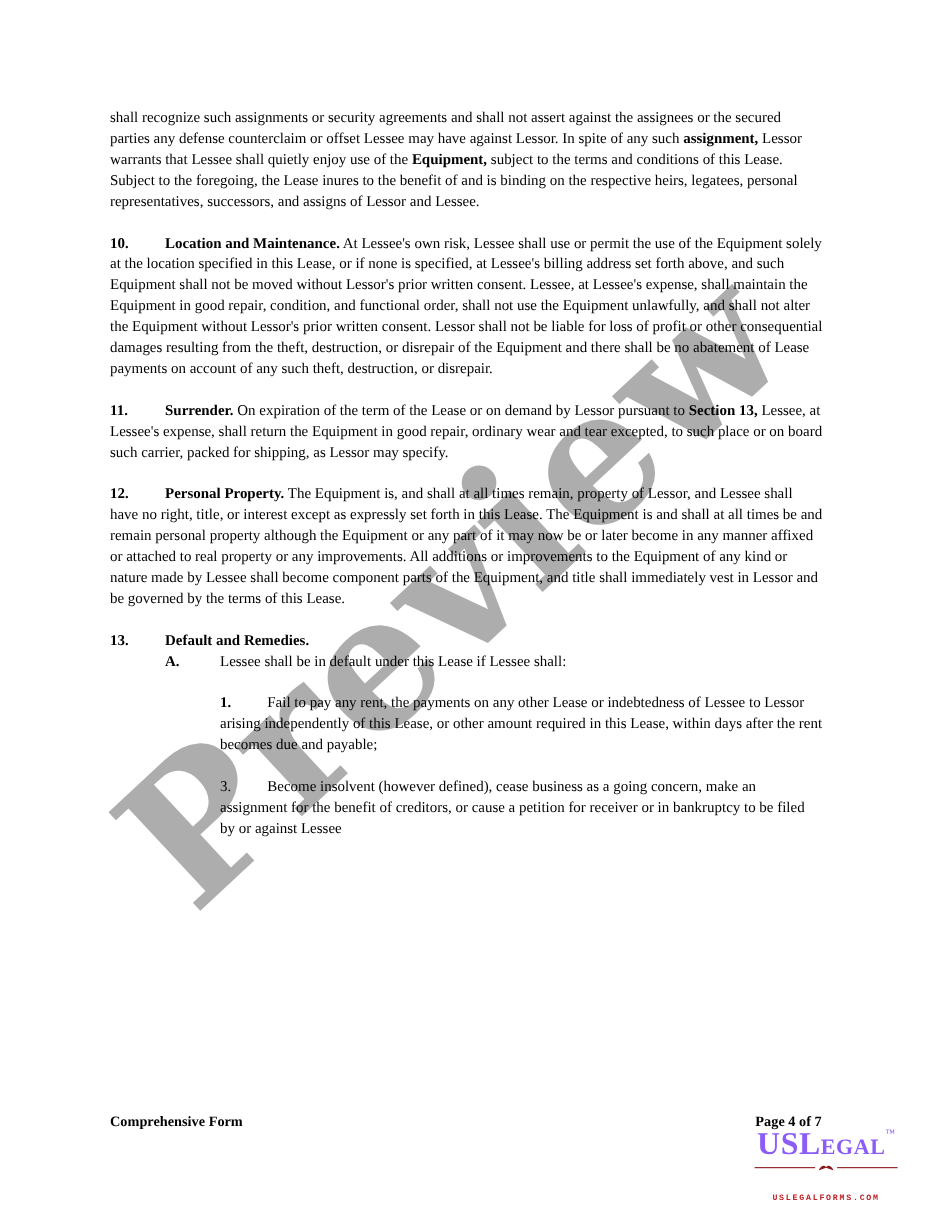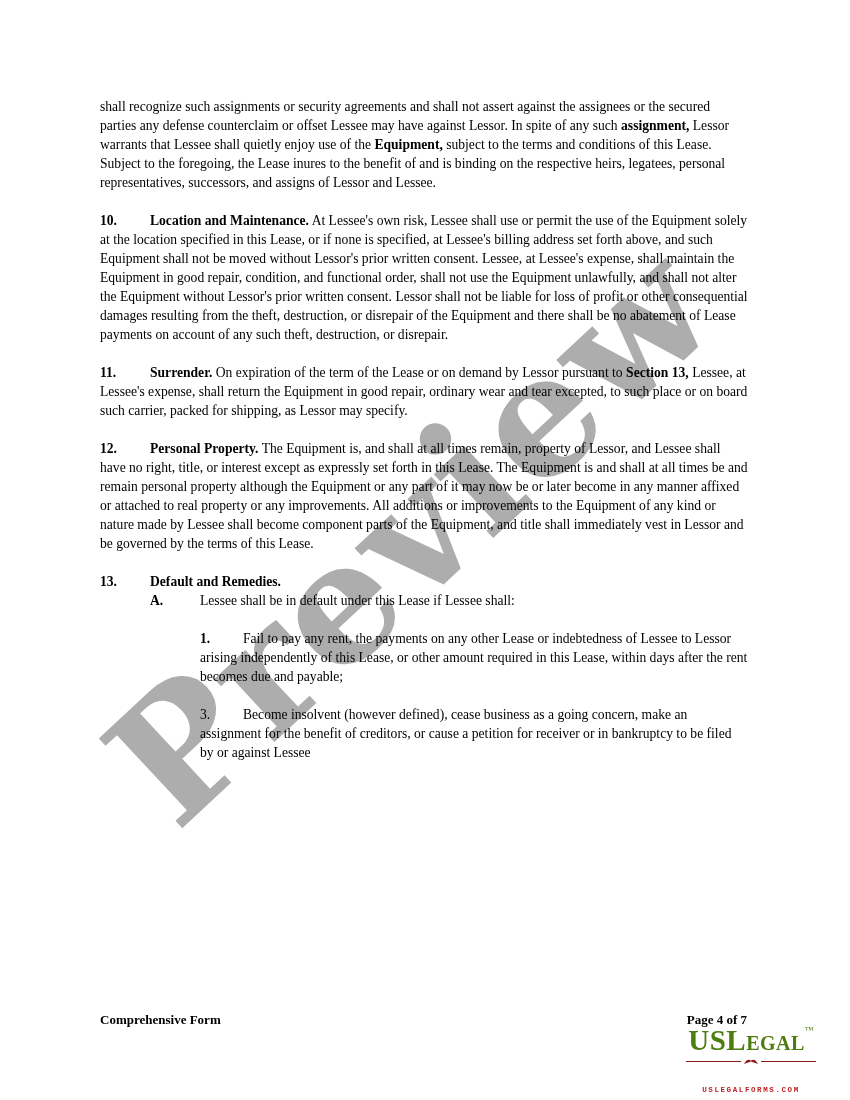--- a/index.html
+++ b/index.html
@@ -59,21 +59,21 @@
   }
   .logo {
     position: absolute;
     right: 34px; top: 1026px;
     width: 130px;
     text-align: center;
     z-index: 2;
   }
   .logo-main {
     font-family: "Liberation Serif", serif;
-    color: #4d7c0f;
+    color: #8b5cf6;
     font-size: 29px;
     font-weight: bold;
     line-height: 1;
     white-space: nowrap;
   }
   .logo-text { font-variant: small-caps; letter-spacing: 0.5px; }
   .logo-tm { font-size: 9px; vertical-align: top; font-weight: normal; }
   .logo-divider {
     display: flex;
     align-items: center;

